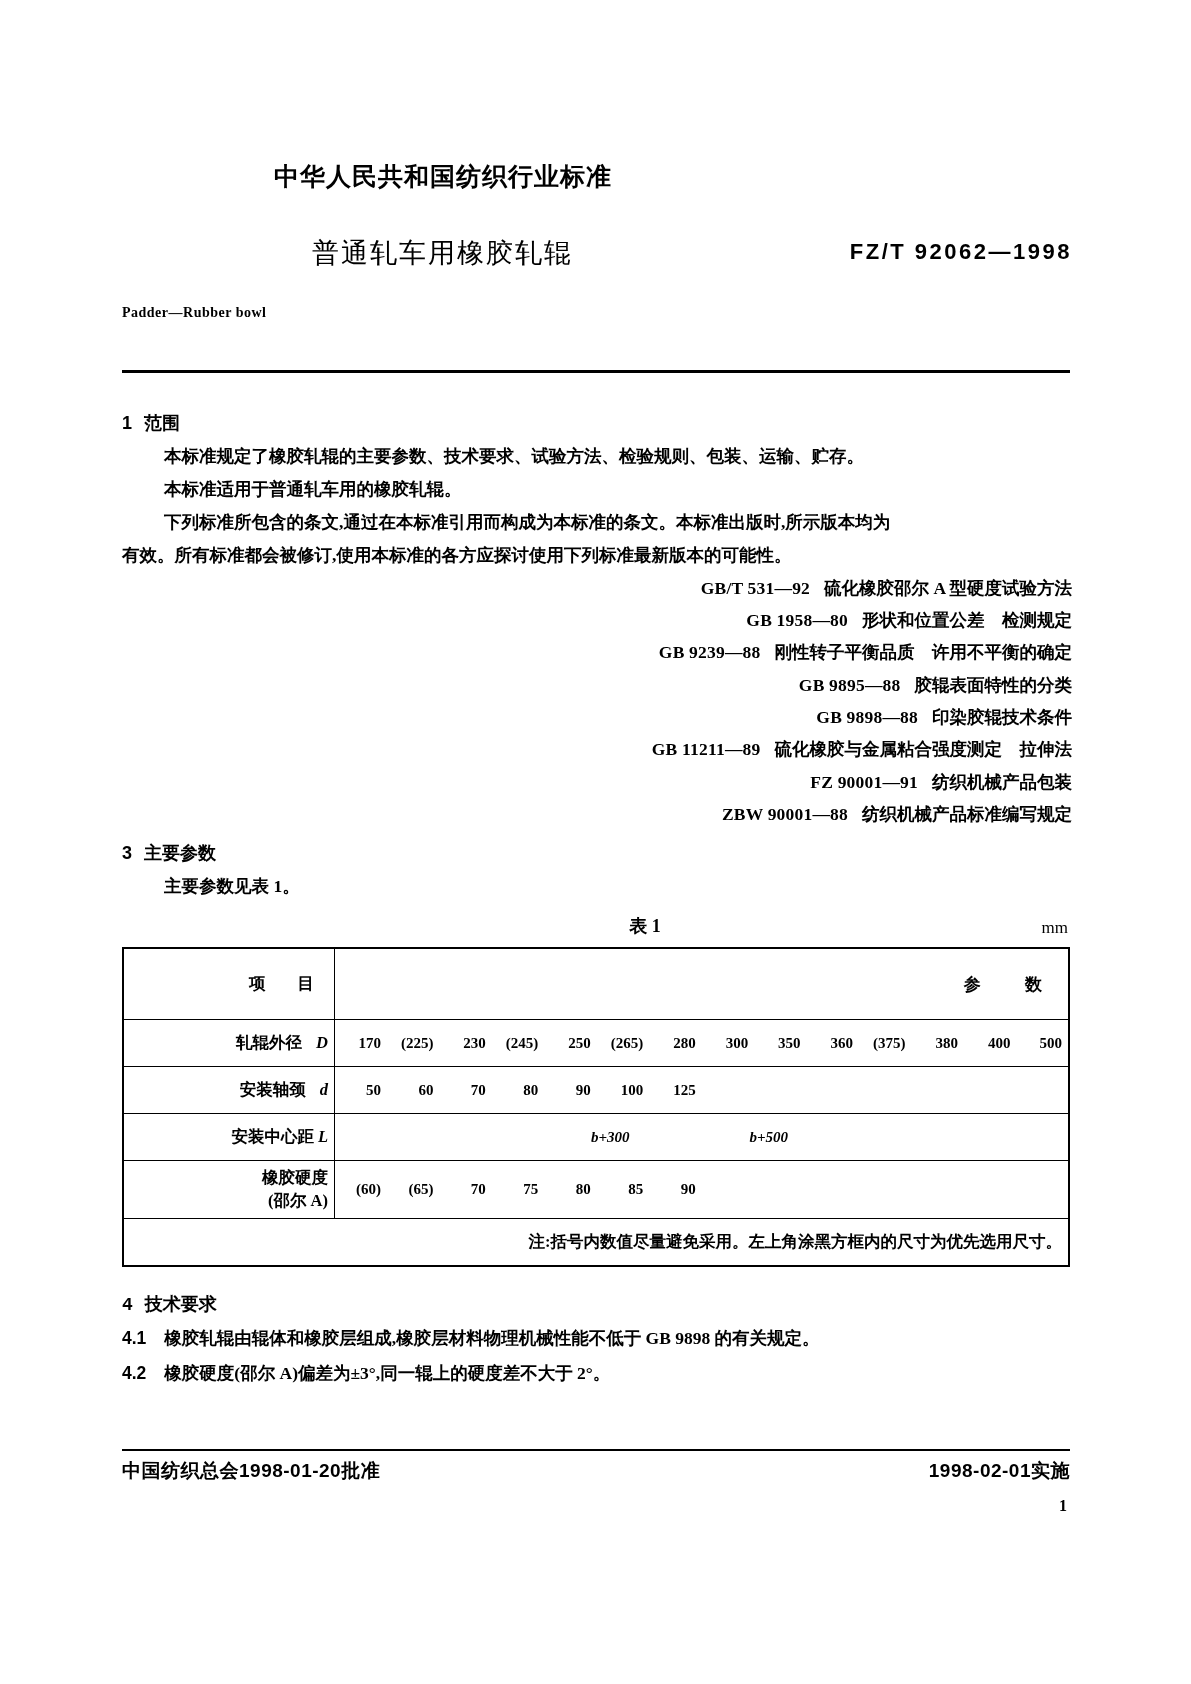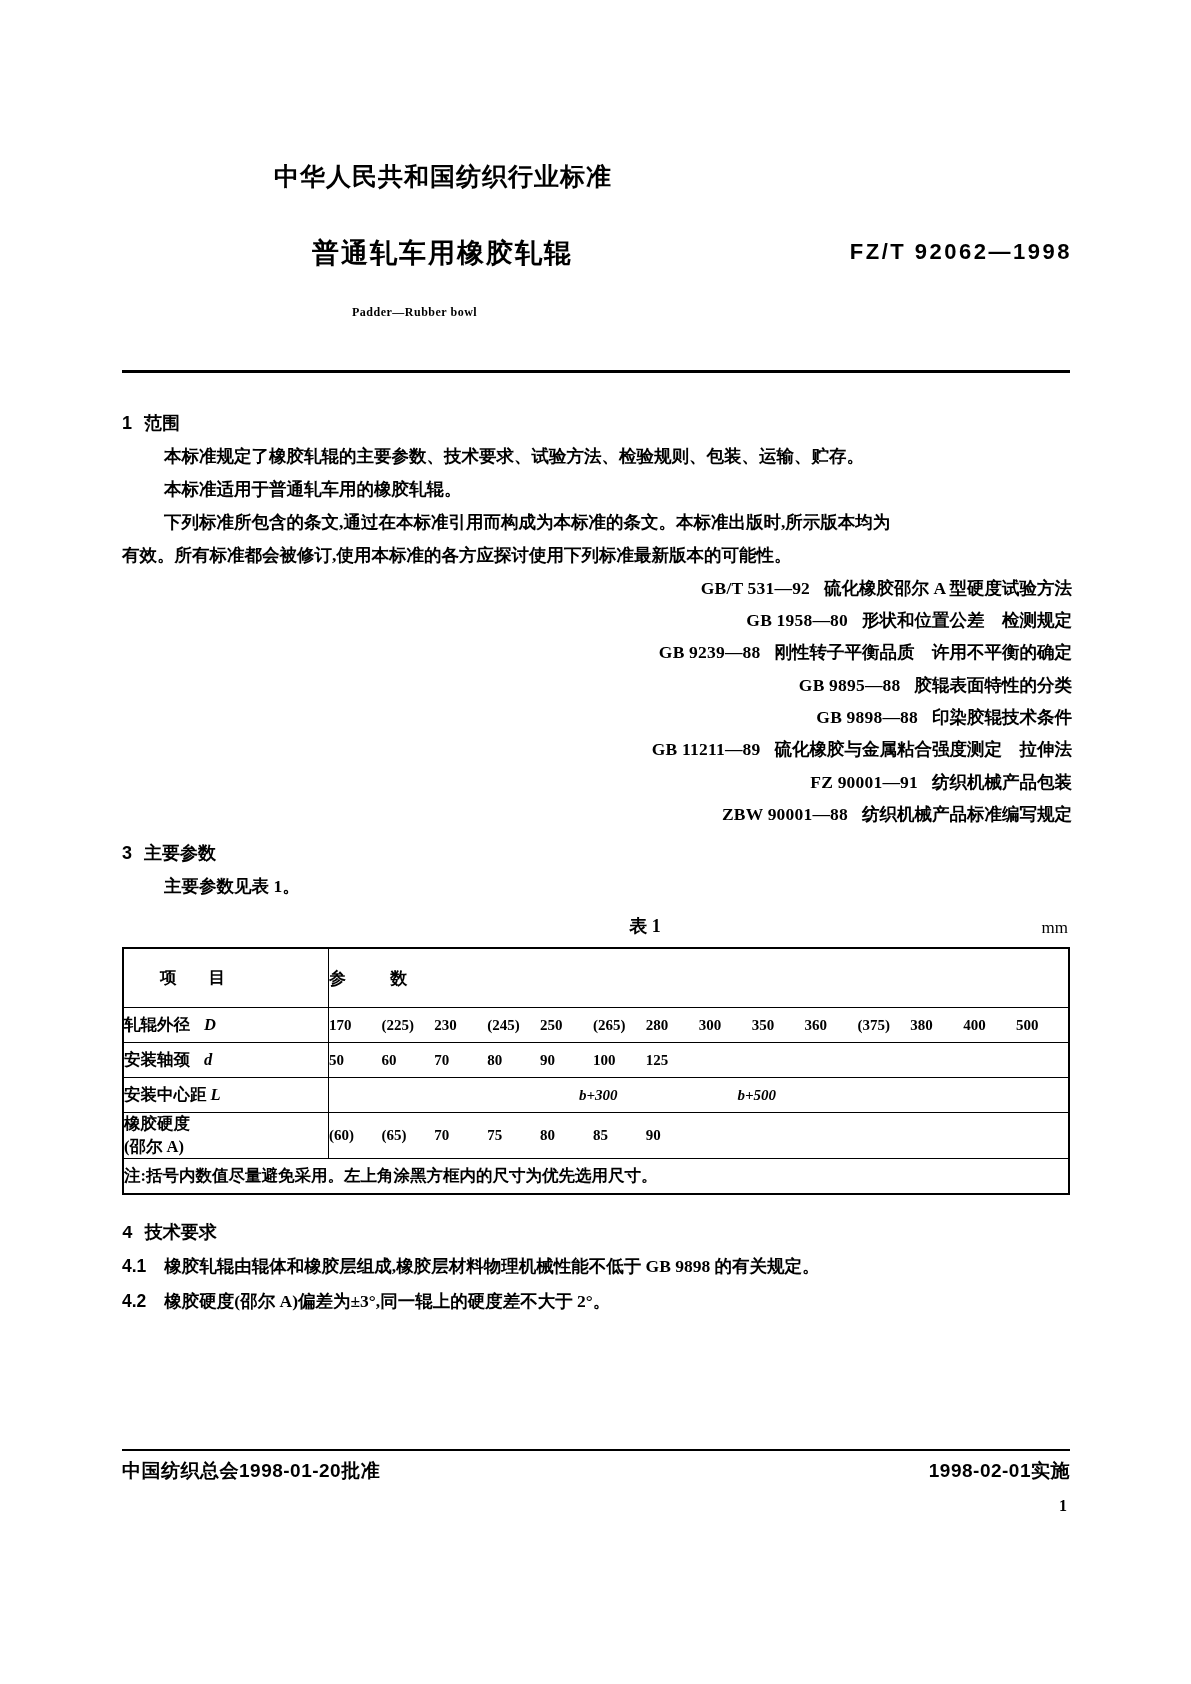--- a/index.html
+++ b/index.html
@@ -39,39 +39,38 @@
   .title-row {
     position: relative;
     margin-top: 42px;
     height: 42px;
   }
   .doc-title {
     position: absolute;
     left: 190px;
     top: 0;
     font-family: "Liberation Sans", "DejaVu Sans", sans-serif;
-    font-weight: bold;
+    font-weight: normal;
     font-size: 27px;
     letter-spacing: 2px;
   }
   .doc-number {
     position: absolute;
     right: 0;
     top: 4px;
     font-family: "Liberation Sans", "DejaVu Sans", sans-serif;
     font-weight: bold;
     font-size: 22px;
     letter-spacing: 2.5px;
   }
   .eng-title {
     margin-top: 28px;
-    margin-left: 230px;
     font-family: "Liberation Serif", "DejaVu Serif", serif;
     font-weight: bold;
-    font-size: 12px;
+    font-size: 14px;
     letter-spacing: 0.5px;
   }
   .rule-top {
     position: absolute;
     left: 122px;
     top: 370px;
     width: 948px;
     border-top: 3px solid #000;
   }
 
@@ -143,22 +142,22 @@
     font-size: 17px;
   }
   table.params {
     border-collapse: collapse;
     width: 948px;
     table-layout: fixed;
     font-size: 15px;
   }
   table.params td {
     border: 1px solid #000;
-    padding: 0;
-    text-align: left;
+    padding: 6px;
+    text-align: right;
     vertical-align: middle;
     height: 34px;
     font-weight: 600;
   }
   table.params td.outer-l { border-left: 2.5px solid #000; }
   table.params td.outer-r { border-right: 2.5px solid #000; }
   table.params tr.first td { border-top: 2.5px solid #000; }
   table.params tr.last td { border-bottom: 2.5px solid #000; }
   td.label {
     text-align: left;

